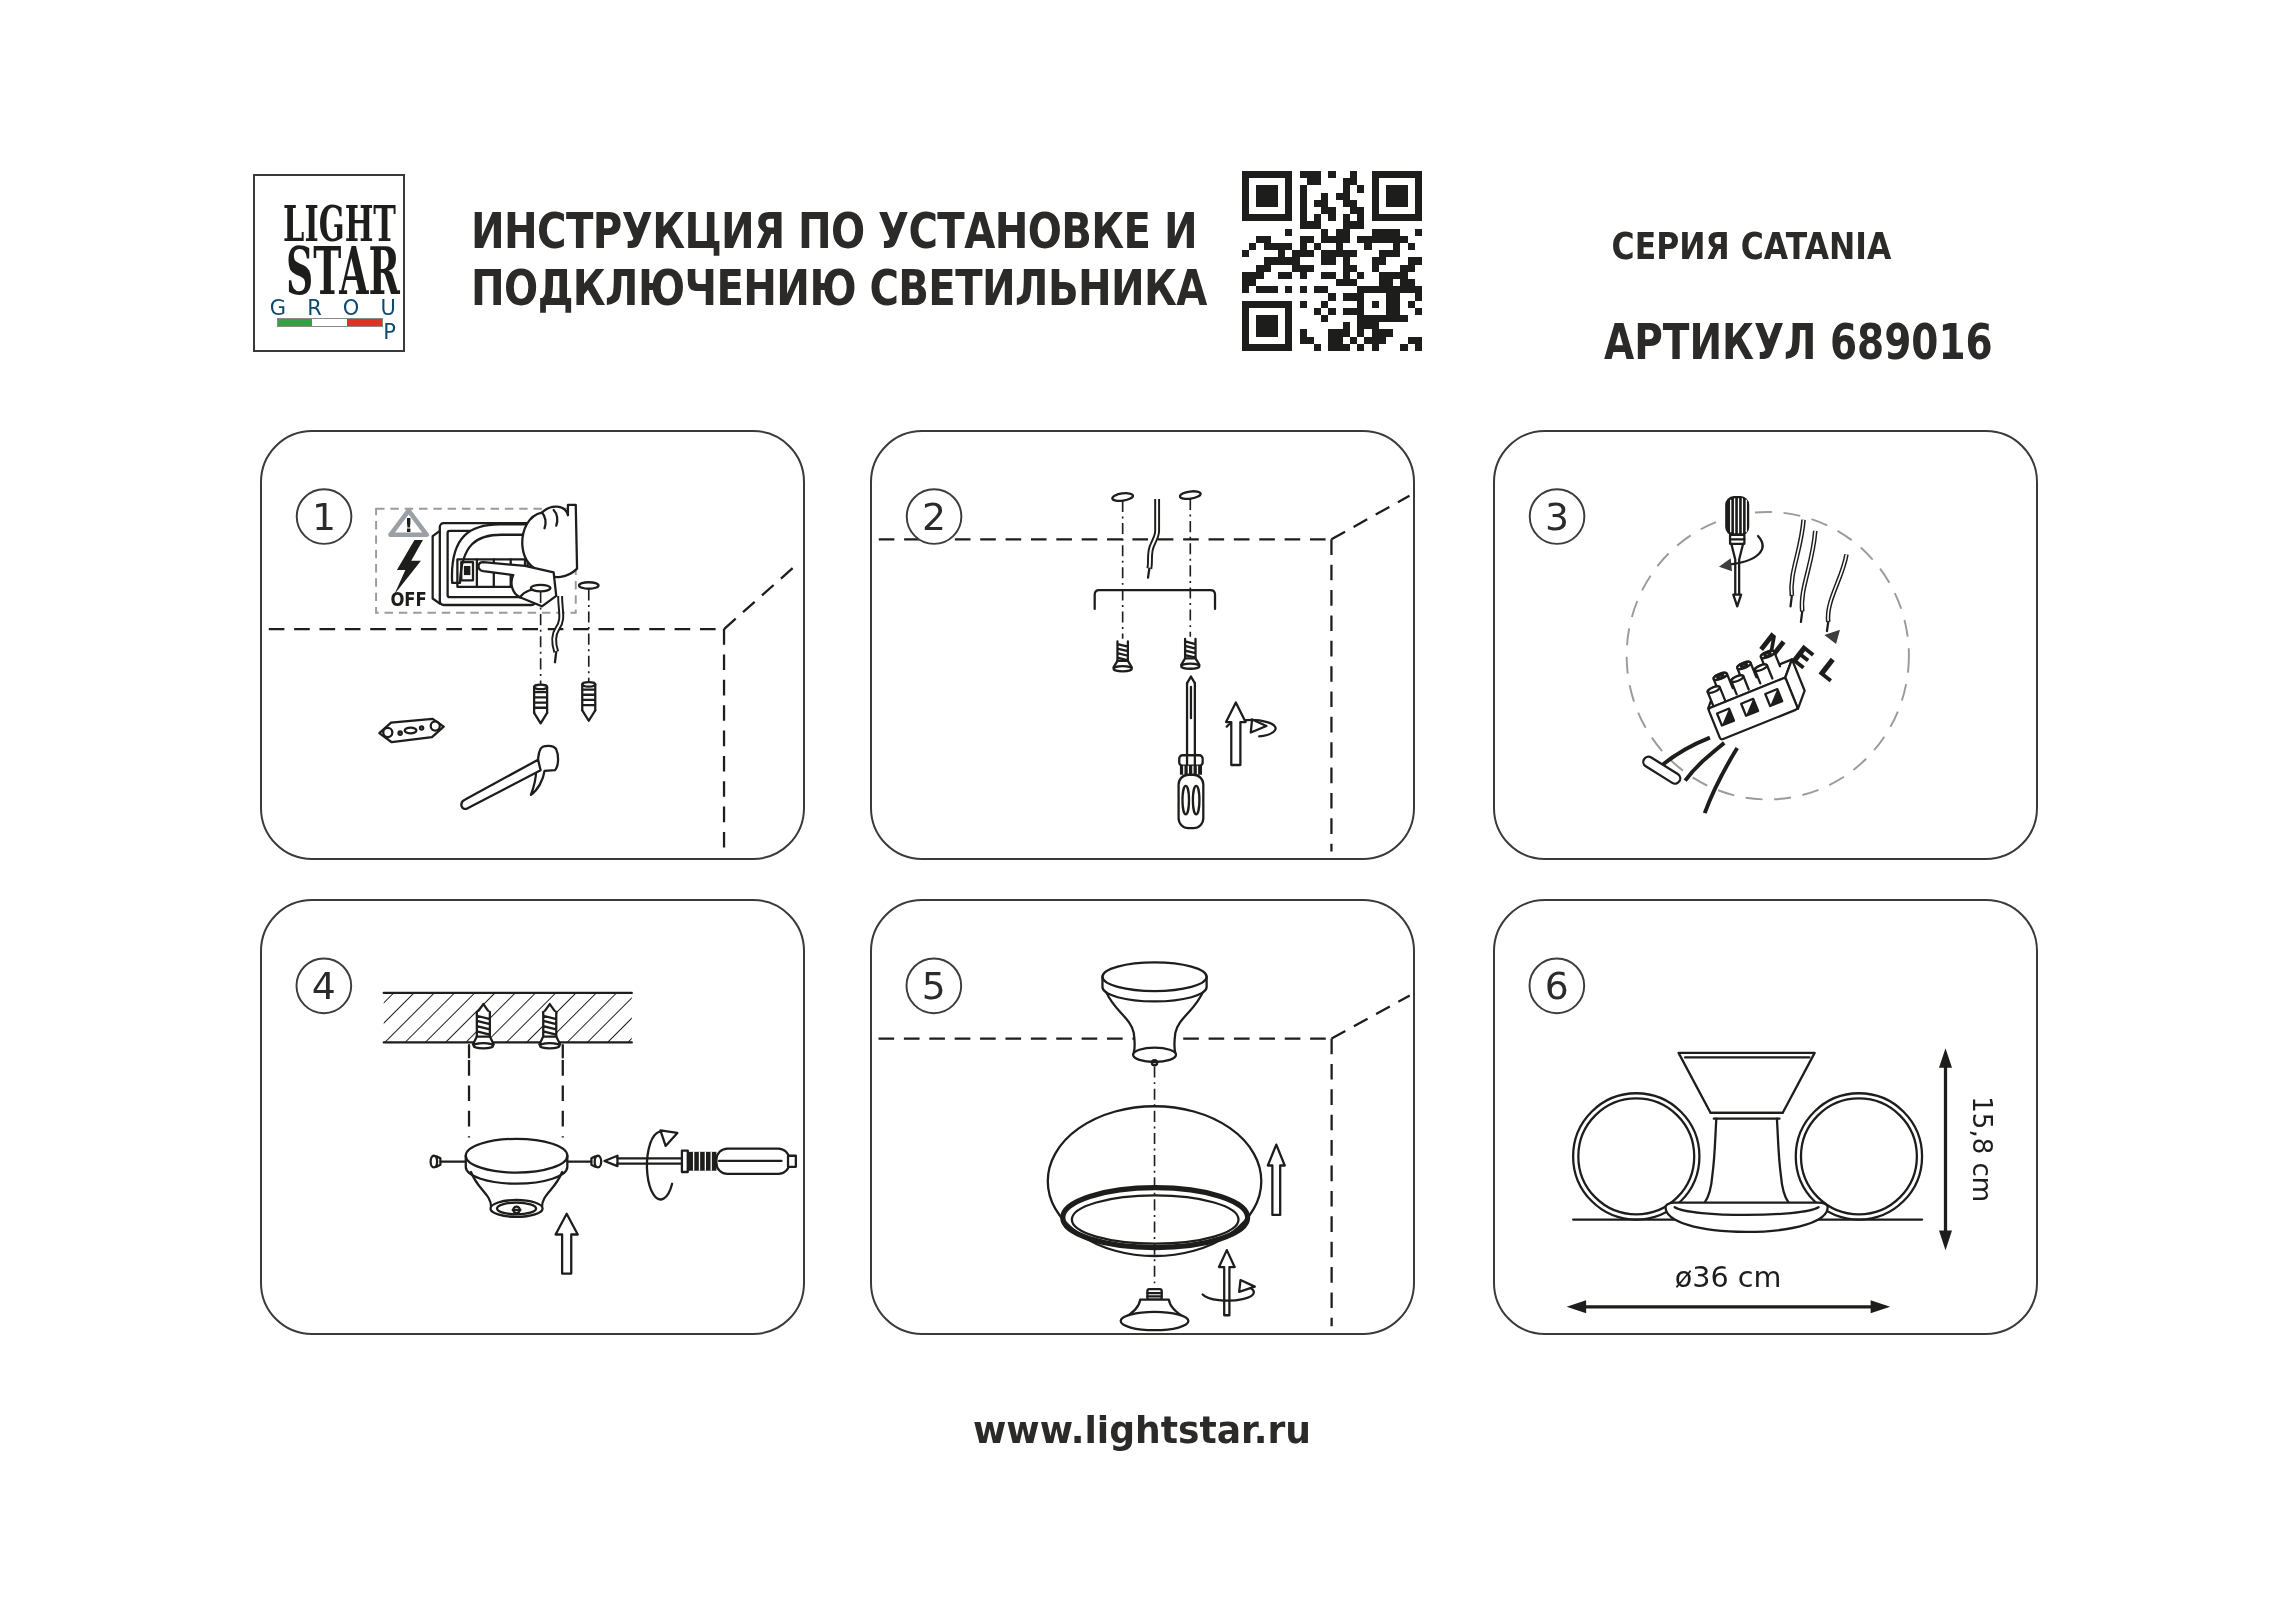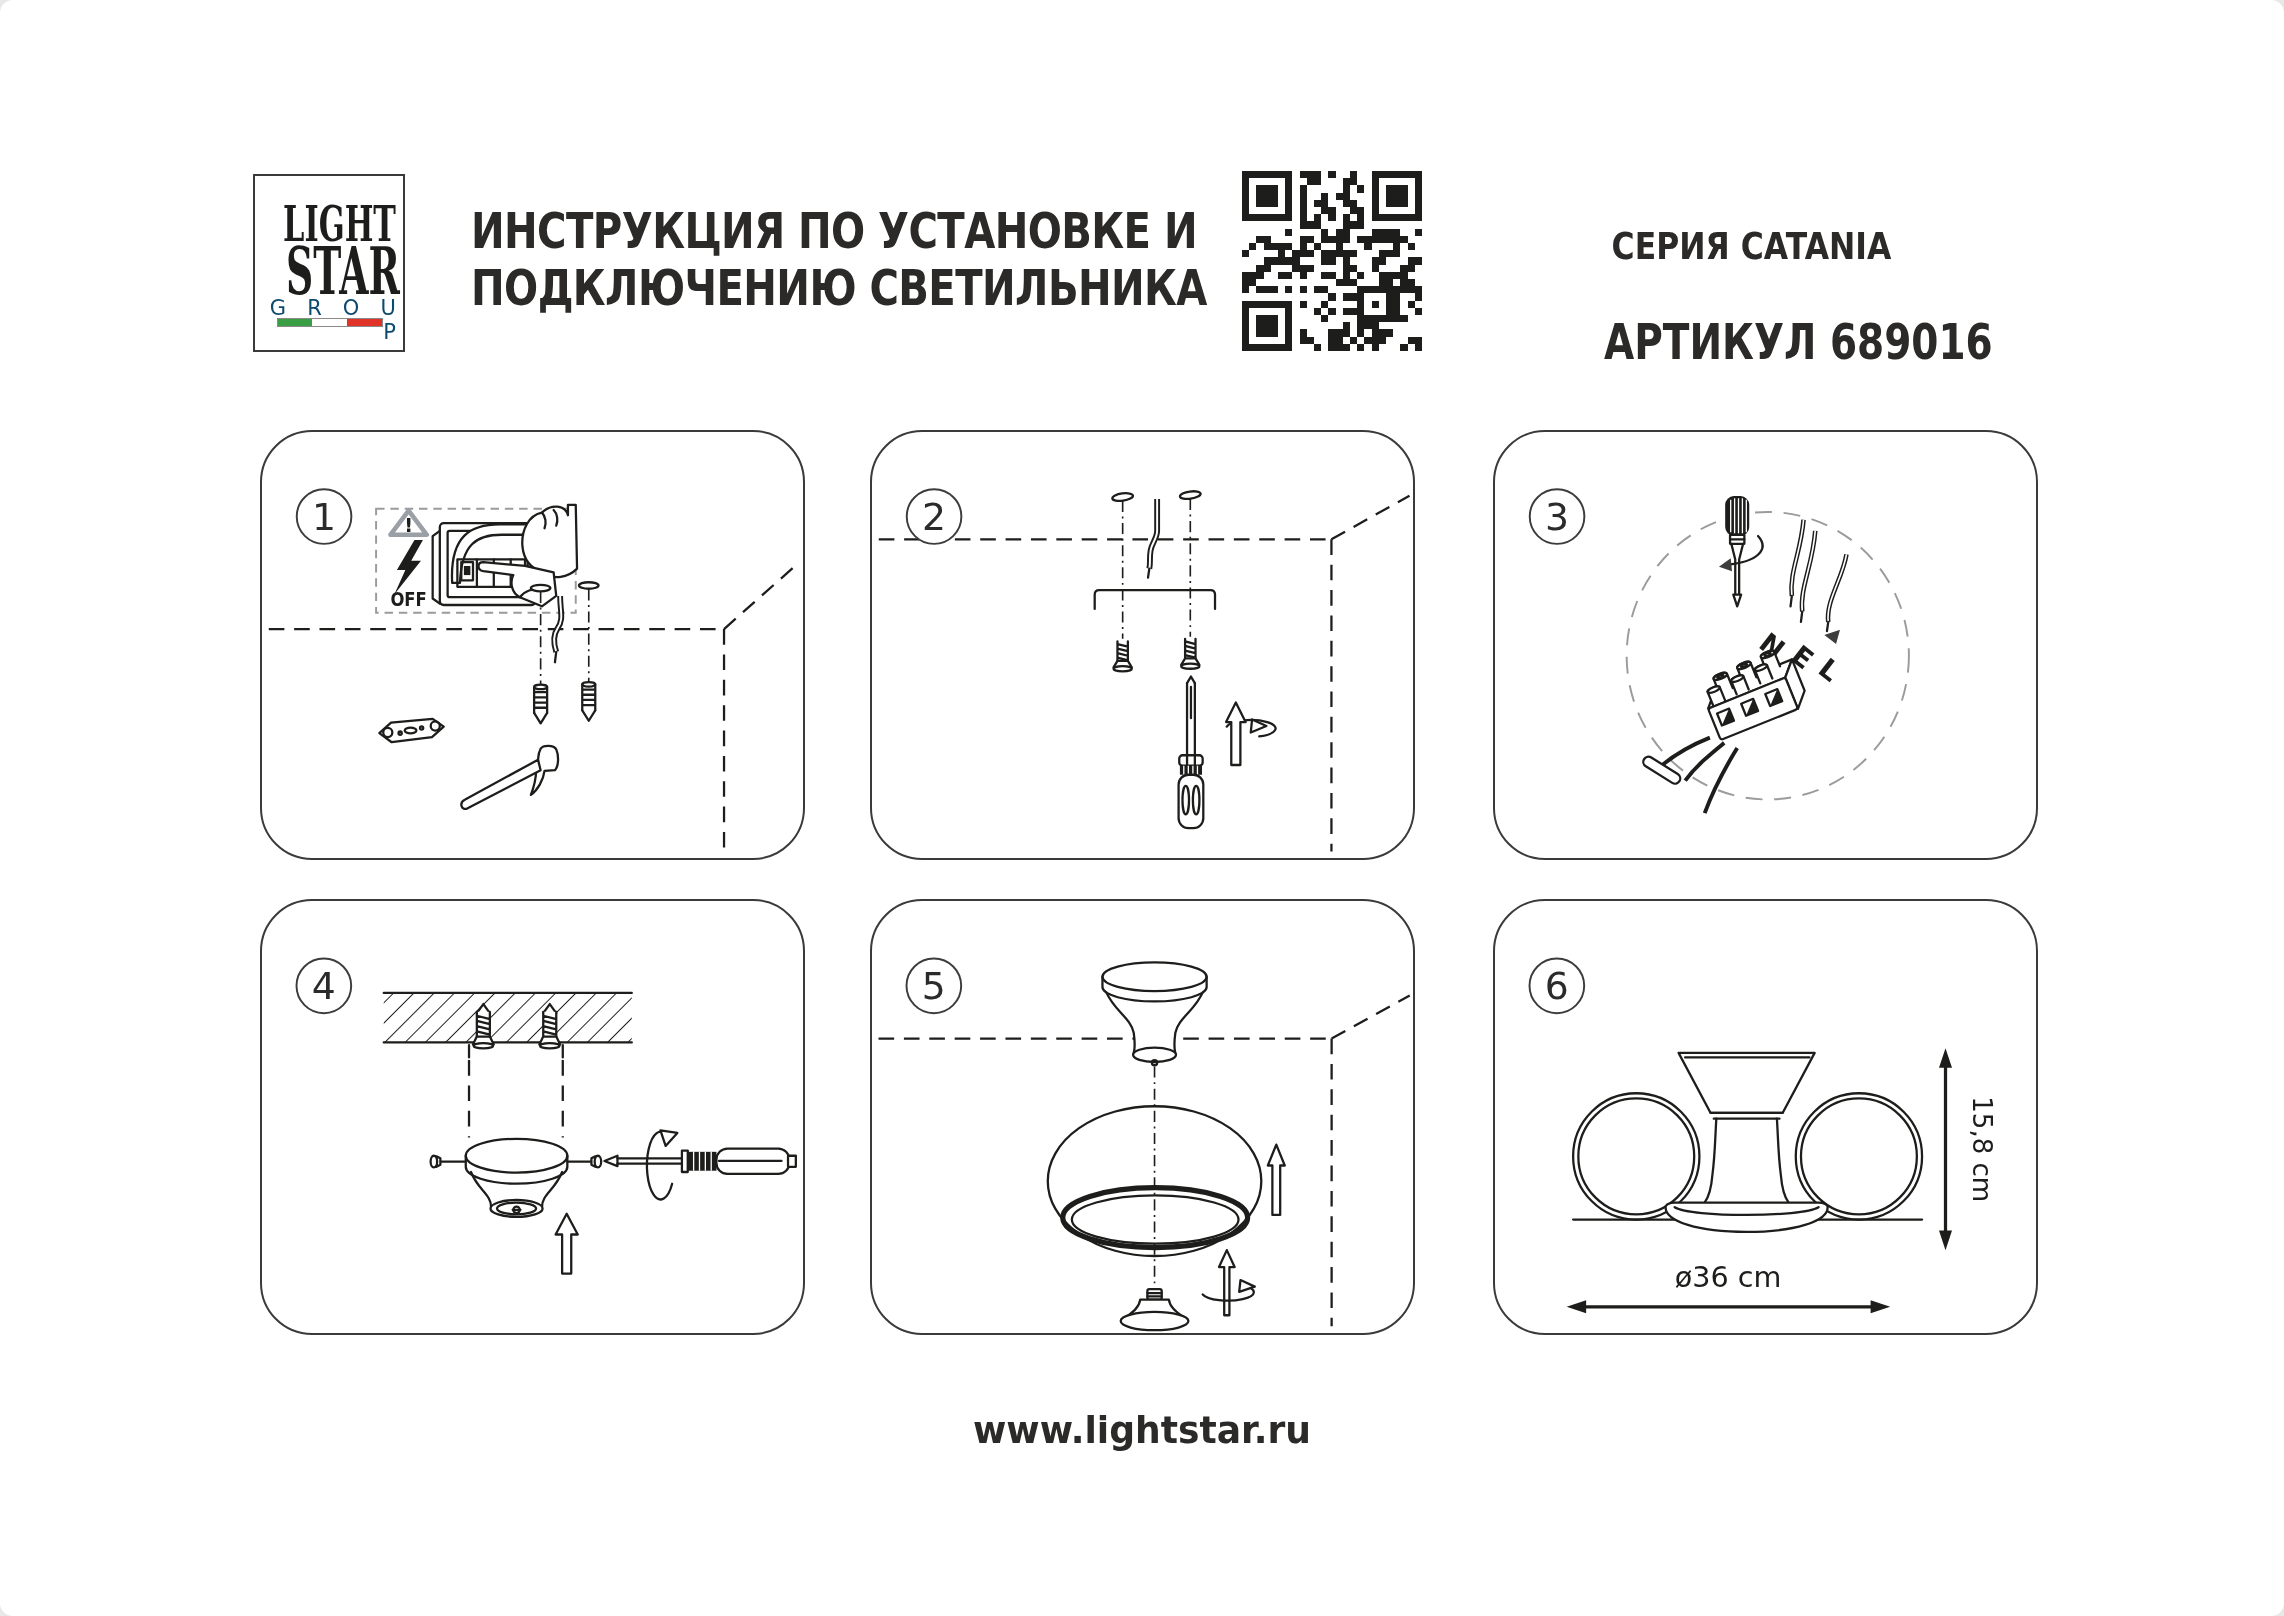--- a/index.html
+++ b/index.html
@@ -1,17 +1,17 @@
 <!DOCTYPE html>
 <html style="font-size:10.4px"><head>
 <meta charset="utf-8">
 <style>
   html,body{margin:0;padding:0;background:#e8e8e8;}
   .page{position:relative;width:2284px;height:1616px;background:#ffffff;overflow:hidden;
-        font-family:"DejaVu Sans","Liberation Sans",sans-serif;color:#1d1d1b;border-radius:13px;}
+        font-family:"DejaVu Sans","Liberation Sans",sans-serif;color:#1d1d1b;}
   .abs{position:absolute;}
 
   
   .logo-box{left:253px;top:174px;width:148px;height:174px;border:2px solid #3a3a39;}
   .logo-light{left:0;top:25px;width:100%;text-align:center;font-family:"DejaVu Serif","Liberation Serif",serif;
               font-weight:bold;font-size:49px;line-height:46px;transform:scaleX(.62);transform-origin:center;}
   .logo-star {left:0;top:65px;width:100%;text-align:center;font-family:"DejaVu Serif","Liberation Serif",serif;
               font-weight:bold;font-size:65px;line-height:60px;transform:scaleX(.58);transform-origin:center;}
   .logo-group{left:0;top:120px;width:100%;text-align:right;font-size:21px;letter-spacing:7.2px;
               text-indent:7.2px;color:#0c4a6e;}

